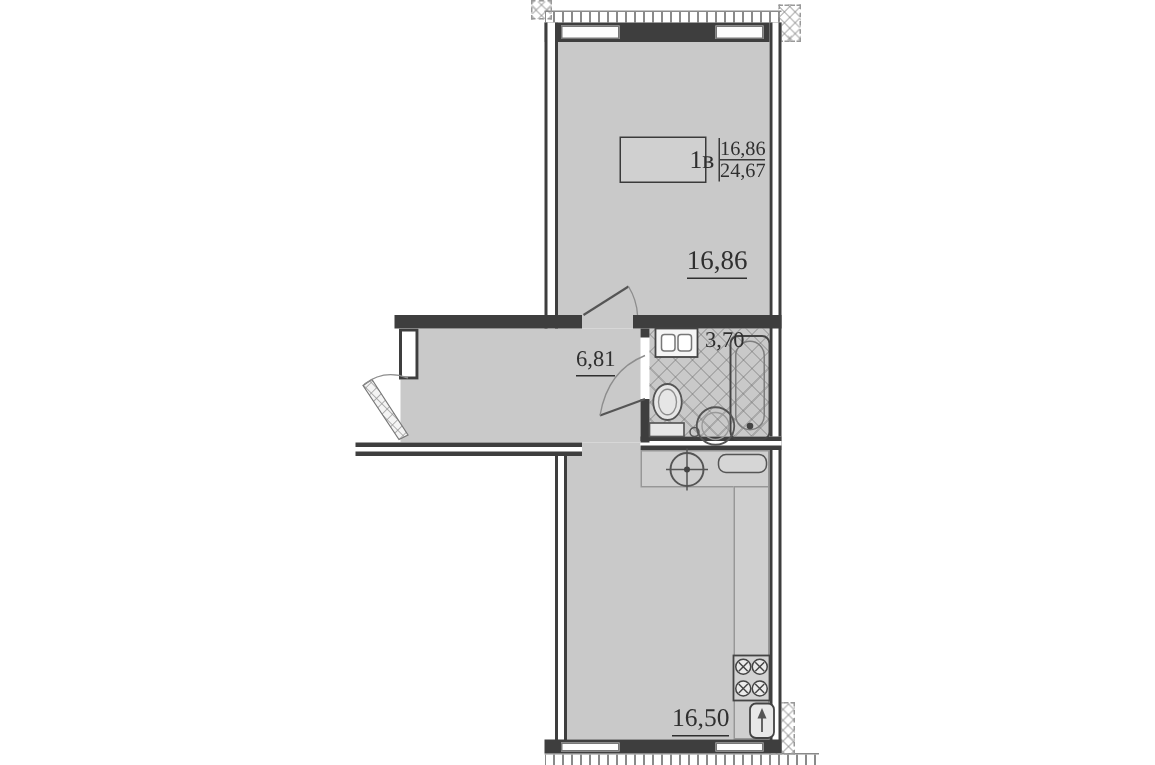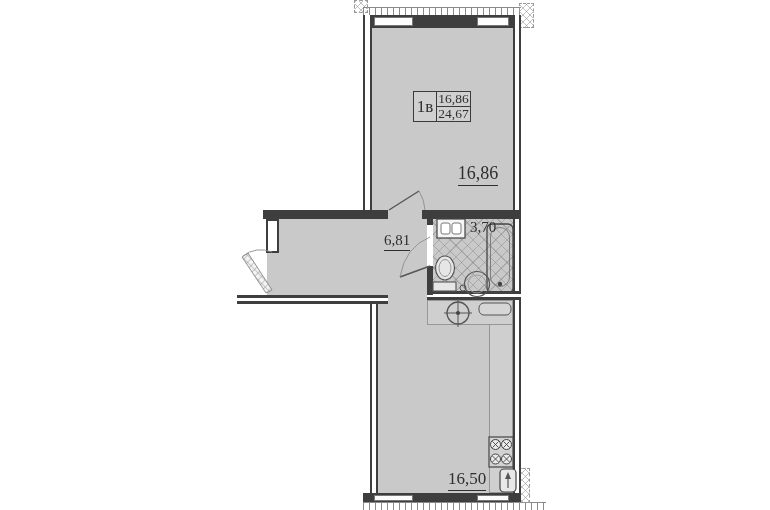--- a/index.html
+++ b/index.html
@@ -37,21 +37,21 @@
   
   .lbl{position:absolute;color:var(--label);white-space:nowrap;}
   .lbl .u{border-bottom:1.5px solid var(--label);padding-bottom:1px;display:inline-block;}
   .lbl-living{font-size:18px;}
   .lbl-hall{font-size:15px;text-align:center;}
   .lbl-bath{font-size:15px;}
   .lbl-kitchen{font-size:17px;}
   
   .unitcard{position:absolute;left:413px;top:91px;width:58px;height:31px;
     border:1.5px solid #3a3a3a;background:rgba(220,220,220,.35);
-    display:grid;grid-template-columns:23px 1fr;box-sizing:border-box;color:var(--label);}
+    display:grid;grid-template-columns:23px 1fr;box-sizing:border-box;color:var(--label);padding-left:43px;}
   .unitcard .type{grid-row:1/3;display:flex;align-items:center;justify-content:center;
     border-right:1px solid #3a3a3a;font-size:17px;}
   .unitcard .num{display:flex;align-items:center;justify-content:center;font-size:13.5px;line-height:1;}
   .unitcard .num.top{border-bottom:1px solid #3a3a3a;}
   
   .watermark{position:absolute;left:243px;top:222px;width:300px;z-index:60;
     font-family:"Liberation Sans","DejaVu Sans",sans-serif;font-weight:bold;
     font-size:46px;color:var(--watermark);opacity:.85;letter-spacing:1px;pointer-events:none;}
   svg.overlay{position:absolute;left:0;top:0;z-index:40;pointer-events:none;}
   .z30{z-index:30;} .z20{z-index:20;} .z10{z-index:10;} .z45{z-index:45;}

